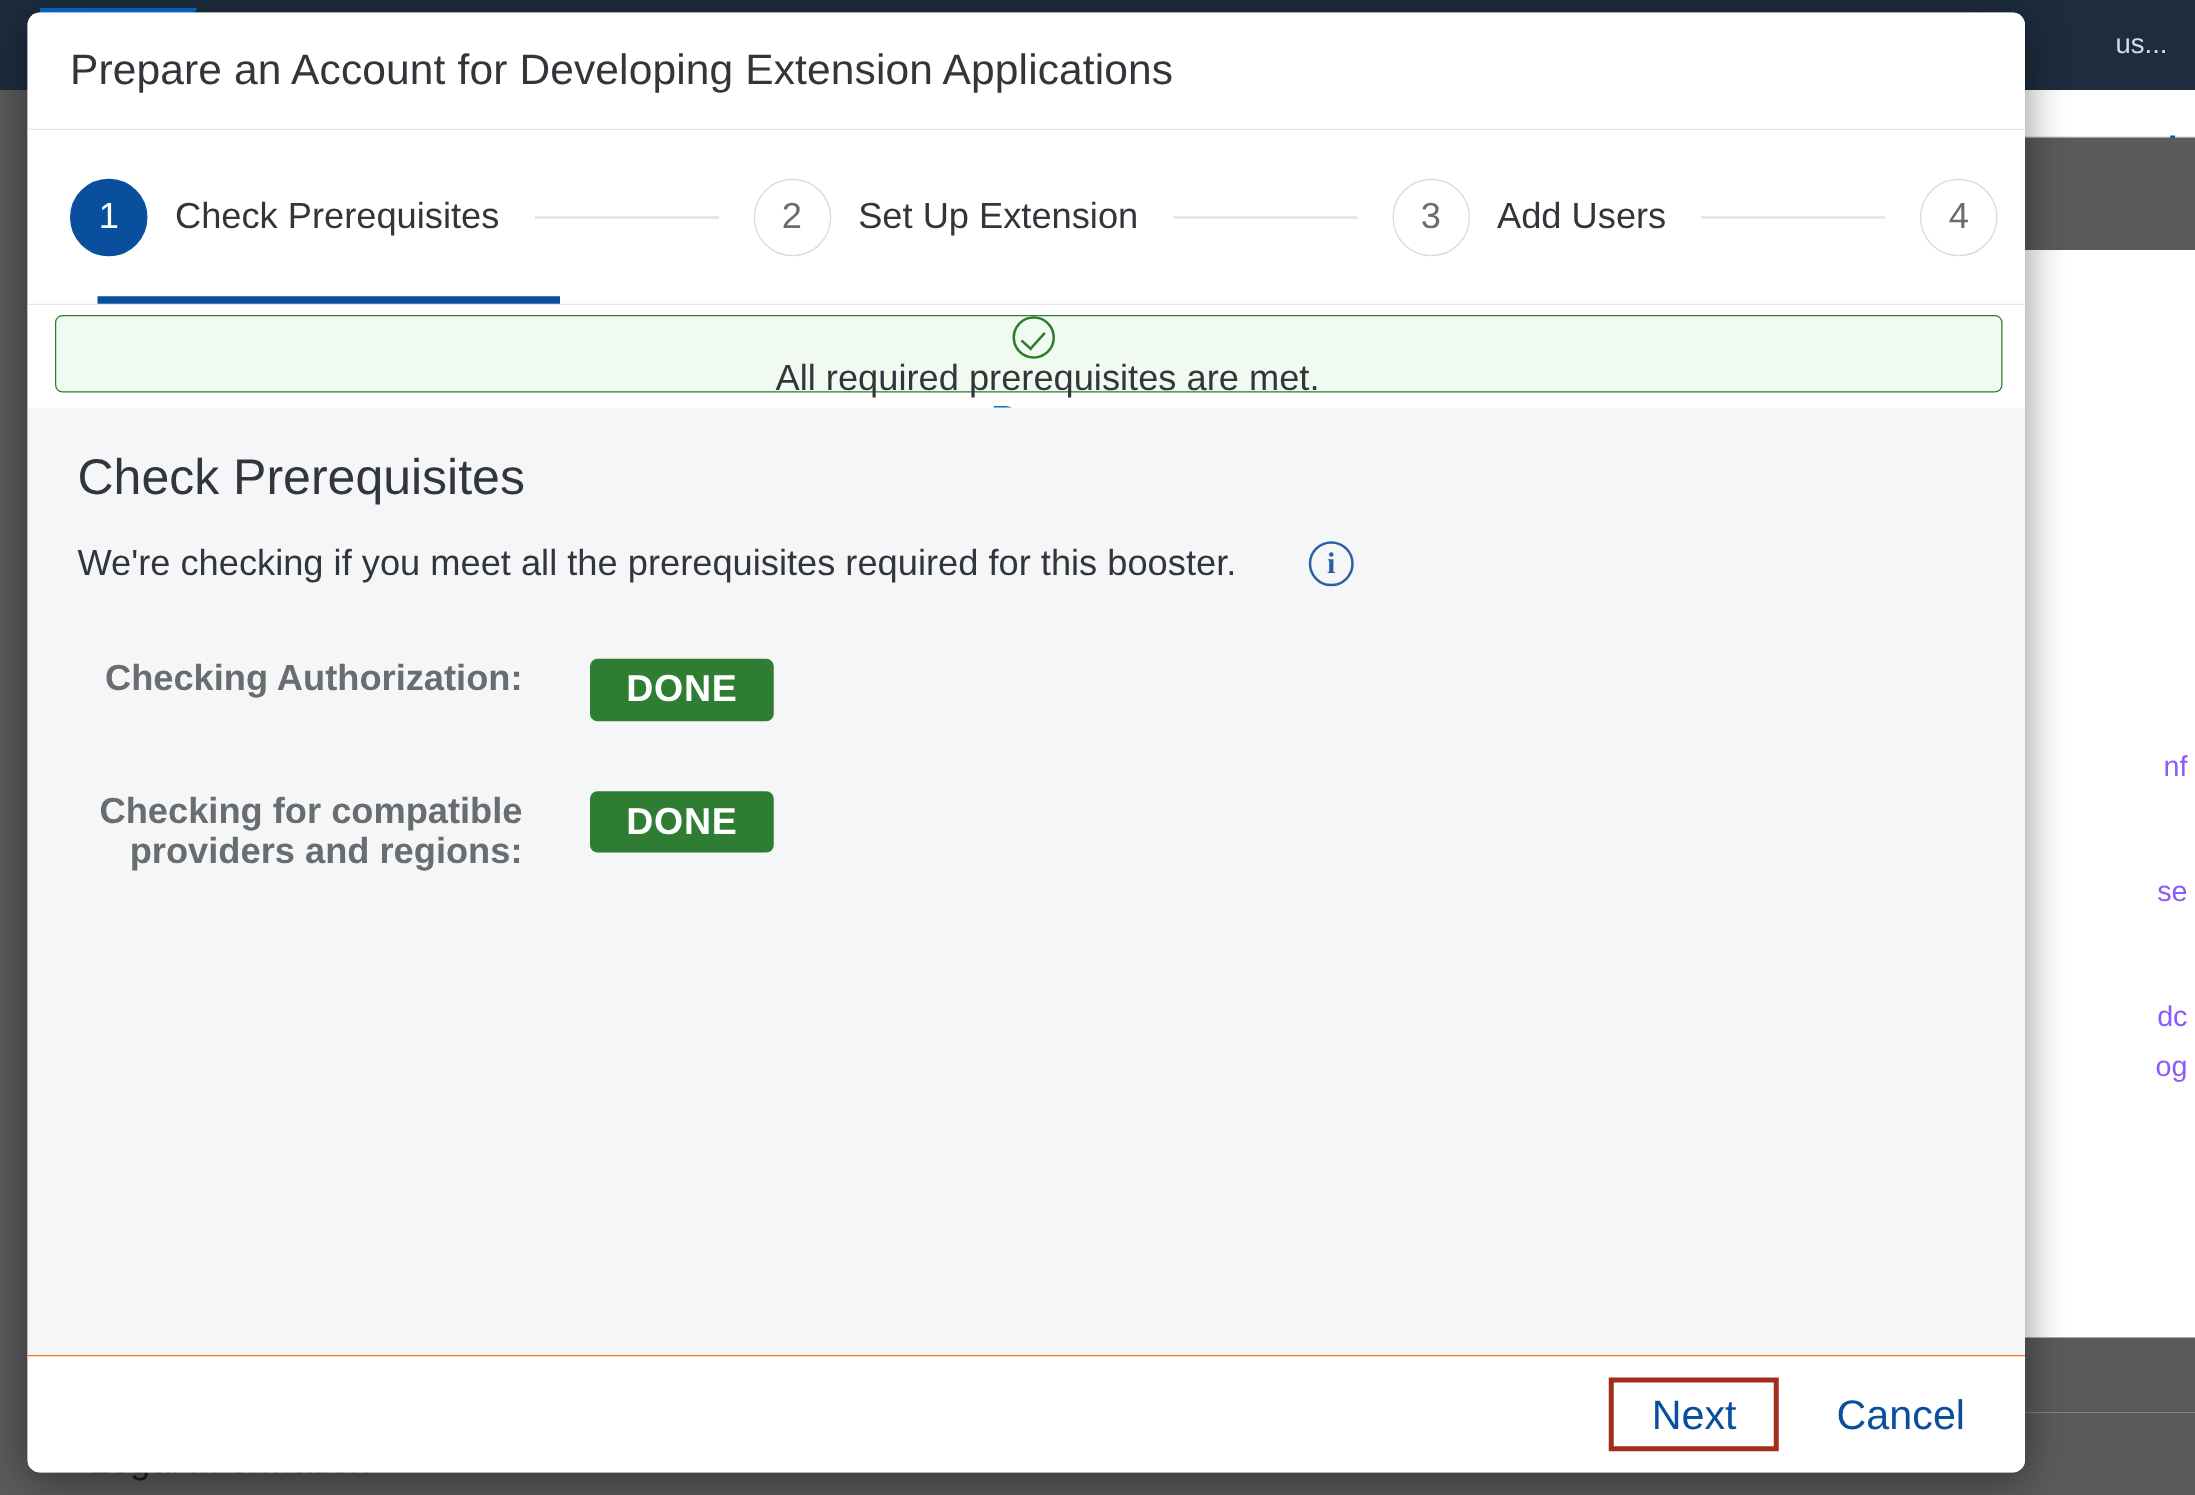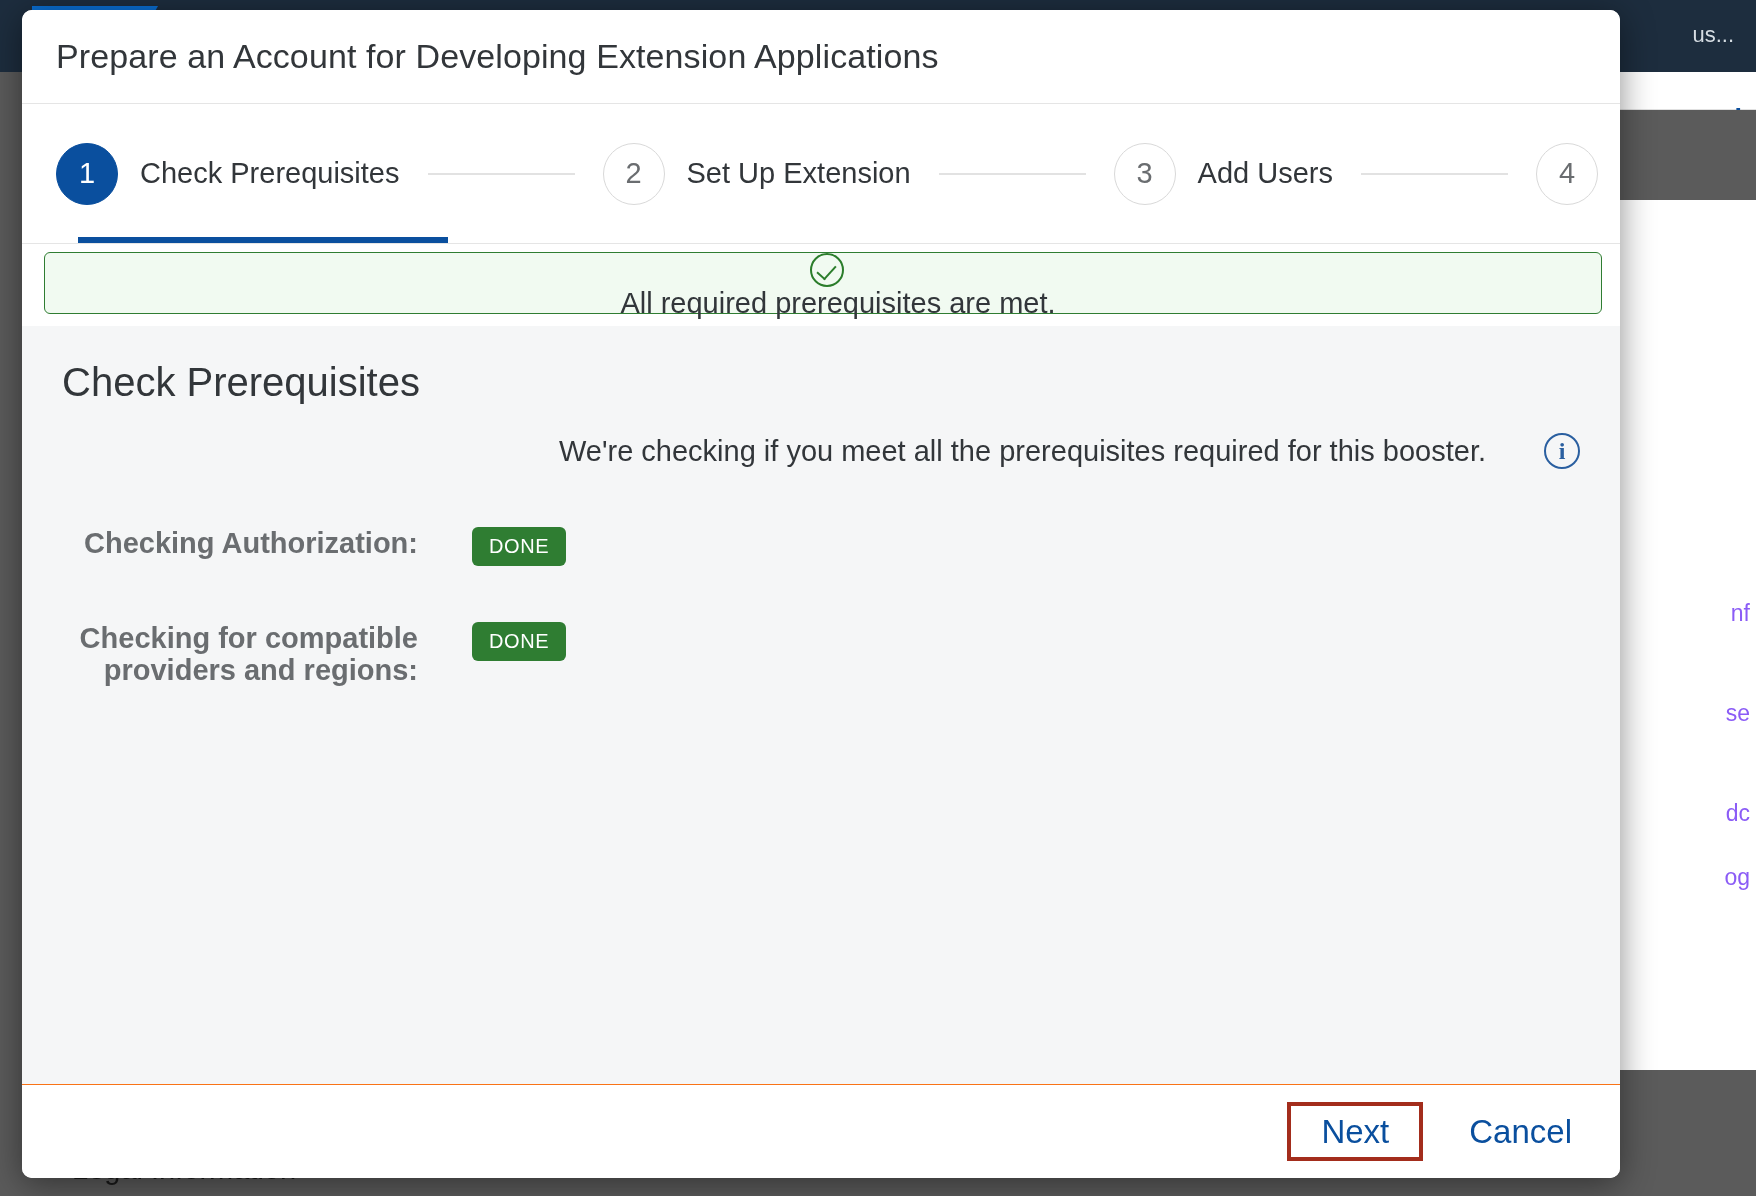--- a/index.html
+++ b/index.html
@@ -281,21 +281,20 @@
   #content-heading {
     font-size: 40px;
     color: #32363a;
     font-weight: normal;
     margin-bottom: 28px;
   }
   #content-desc-row {
     display: flex;
     align-items: center;
     margin-bottom: 58px;
-    justify-content: flex-end;
   }
   #content-desc {
     font-size: 29px;
     color: #32363a;
   }
   #info-icon {
     margin-left: 58px;
     width: 36px;
     height: 36px;
     border: 2px solid #2a5fa0;
@@ -322,24 +321,24 @@
     padding-right: 54px;
     font-size: 29px;
     font-weight: bold;
     color: #6a6d70;
     line-height: 1.12;
   }
   .status-badge {
     display: inline-block;
     background: #2f7d32;
     color: #ffffff;
-    font-size: 20px;
-    font-weight: normal;
+    font-size: 30px;
+    font-weight: bold;
     letter-spacing: 0.6px;
-    padding: 9px 17px;
+    padding: 9px 29px;
     border-radius: 6px;
     line-height: 1.05;
   }
 
   
   #dialog-footer {
     flex: 0 0 94px;
     height: 94px;
     background: #ffffff;
     border-top: 1px solid #f97316;
@@ -379,21 +378,21 @@
     <div id="bg-user-label">us...</div>
   </div>
   <div id="bg-left-rail"></div>
   <div id="bg-breadcrumb-bar"></div>
   <div id="bg-breadcrumb-text">si</div>
   <div id="bg-content-pane">
     <div id="bg-card">
       <span class="bg-frag" style="top:400px; right:6px;">nf</span>
       <span class="bg-frag" style="top:500px; right:6px;">se</span>
       <span class="bg-frag" style="top:600px; right:6px;">dc</span>
-      <span class="bg-frag" style="top:664px; right:6px;">og</span>
+      <span class="bg-frag" style="top:640px; right:6px;">og</span>
     </div>
   </div>
   <div id="bg-footer">
     <div id="bg-footer-text">Legal Information</div>
   </div>
 </div>
 
 <div id="dialog">
 
   <div id="dialog-header">

